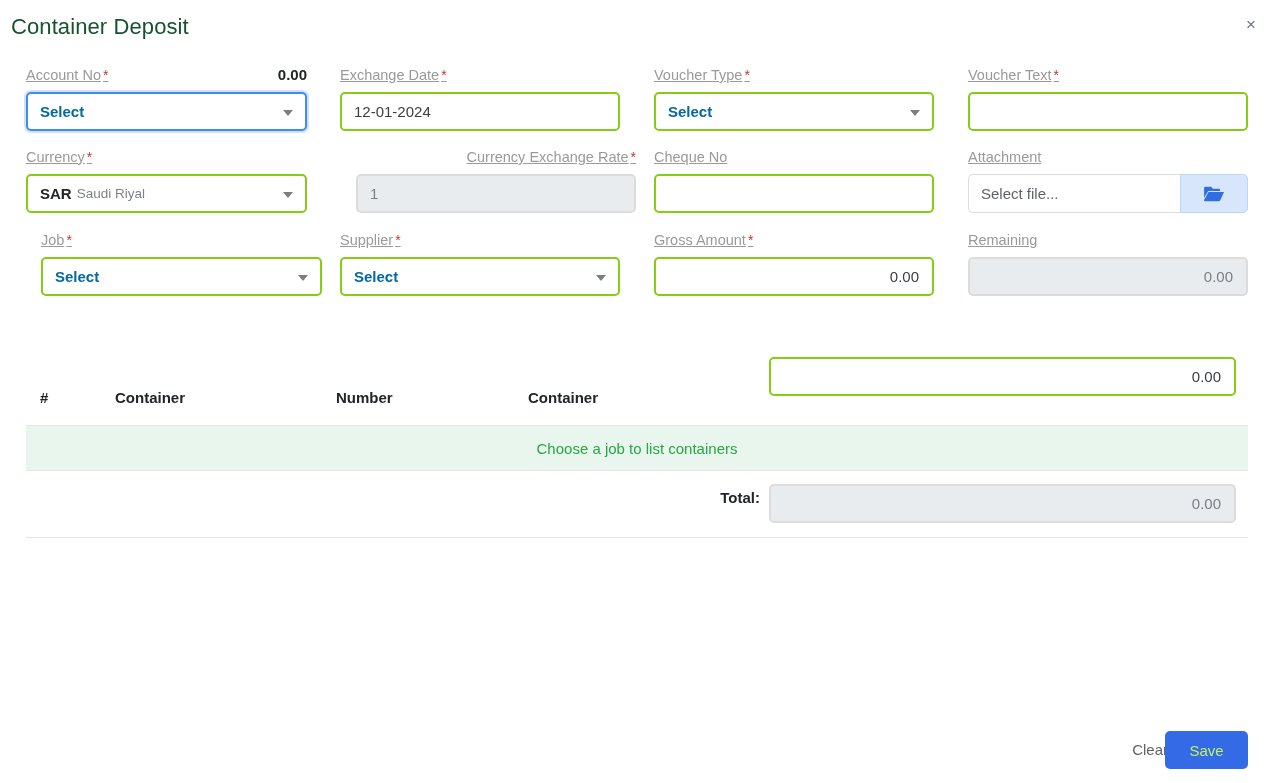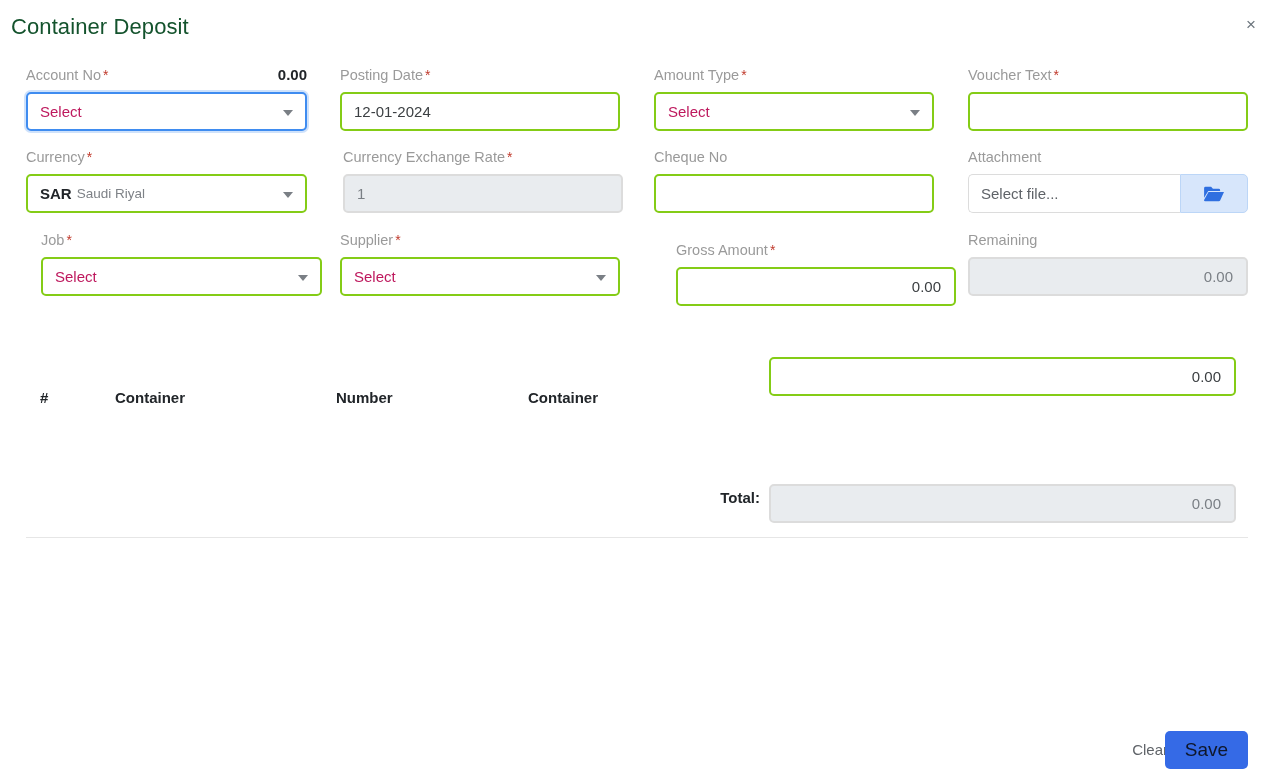--- a/index.html
+++ b/index.html
@@ -45,20 +45,21 @@
   }
 
   
   .fld { position: absolute; }
   .lbl {
     font-size: 14.5px;
     color: #9a9a9a;
     font-weight: 400;
     white-space: nowrap;
     line-height: 18px;
+    text-decoration: underline;
   }
   .lbl .req { color: #c0392b; font-size: 14px; margin-left: 2px; }
   .lbl.dark { color: #212529; font-weight: bold; }
   .lbl.dark .req { color: #dc3545; }
 
   .ctl {
     width: 100%;
     height: 39px;
     border: 2px solid #84cc16;
     border-radius: 5px;
@@ -74,21 +75,21 @@
   .ctl.disabled {
     background: #e9ecef;
     border-color: #dcdcdc;
     color: #7a7f85;
   }
   .ctl.focused {
     border: 2px solid #3f8cf0;
     box-shadow: 0 0 0 2px rgba(63,140,240,0.25);
   }
   .ctl.numeric { justify-content: flex-end; padding-right: 13px; }
-  .ctl .ph { color: #be185d; }
+  .ctl .ph { color: #0369a1; font-weight: bold; }
 
   
   .selectbox { position: relative; cursor: pointer; }
   .caret {
     position: absolute;
     right: 12px;
     top: 50%;
     margin-top: -2px;
     width: 0; height: 0;
     border-left: 5px solid transparent;
@@ -204,22 +205,22 @@
   }
   .btn-save {
     position: absolute;
     right: 26px;
     top: 731px;
     width: 83px;
     height: 38px;
     background: #356ae6;
     border: none;
     border-radius: 5px;
-    color: #0f172a;
-    font-size: 19px;
+    color: #bef264;
+    font-size: 15px;
     font-family: "Liberation Sans", sans-serif;
     cursor: pointer;
   }
 </style>
 </head>
 <body>
 
 <div class="page">
 
   <div class="modal-title">Container Deposit</div>
@@ -228,28 +229,28 @@
   <div class="fld" style="left:26px; top:66px; width:281px;">
     <div class="lbl"><span>Account No</span><span class="req">*</span></div>
     <div class="corner-val" style="right:0; top:0;">0.00</div>
     <div class="ctl selectbox focused" style="margin-top:8px;">
       <span class="ph">Select</span>
       <span class="caret"></span>
     </div>
   </div>
 
   <div class="fld" style="left:340px; top:66px; width:280px;">
-    <div class="lbl"><span>Posting Date</span><span class="req">*</span></div>
+    <div class="lbl"><span>Exchange Date</span><span class="req">*</span></div>
     <div class="ctl" style="margin-top:8px;">
       <span>12-01-2024</span>
     </div>
   </div>
 
   <div class="fld" style="left:654px; top:66px; width:280px;">
-    <div class="lbl"><span>Amount Type</span><span class="req">*</span></div>
+    <div class="lbl"><span>Voucher Type</span><span class="req">*</span></div>
     <div class="ctl selectbox" style="margin-top:8px;">
       <span class="ph">Select</span>
       <span class="caret"></span>
     </div>
   </div>
 
   <div class="fld" style="left:968px; top:66px; width:280px;">
     <div class="lbl"><span>Voucher Text</span><span class="req">*</span></div>
     <div class="ctl" style="margin-top:8px;">
       <span></span>
@@ -258,21 +259,21 @@
 
   <div class="fld" style="left:26px; top:148px; width:281px;">
     <div class="lbl"><span>Currency</span><span class="req">*</span></div>
     <div class="ctl selectbox" style="margin-top:8px;">
       <span class="cur-code">SAR</span>
       <span class="cur-name">Saudi Riyal</span>
       <span class="caret"></span>
     </div>
   </div>
 
-  <div class="fld" style="left:343px; top:148px; width:280px;">
+  <div class="fld" style="left:356px; top:148px; width:280px;text-align:right;">
     <div class="lbl"><span>Currency Exchange Rate</span><span class="req">*</span></div>
     <div class="ctl disabled" style="margin-top:8px;">
       <span>1</span>
     </div>
   </div>
 
   <div class="fld" style="left:654px; top:148px; width:280px;">
     <div class="lbl"><span>Cheque No</span><span class="req"></span></div>
     <div class="ctl" style="margin-top:8px;">
       <span></span>
@@ -303,21 +304,21 @@
   </div>
 
   <div class="fld" style="left:340px; top:231px; width:280px;">
     <div class="lbl"><span>Supplier</span><span class="req">*</span></div>
     <div class="ctl selectbox" style="margin-top:8px;">
       <span class="ph">Select</span>
       <span class="caret"></span>
     </div>
   </div>
 
-  <div class="fld" style="left:676px; top:231px; width:280px;margin-top:10px;">
+  <div class="fld" style="left:654px; top:231px; width:280px;">
     <div class="lbl"><span>Gross Amount</span><span class="req">*</span></div>
     <div class="ctl numeric" style="margin-top:8px;">
       <span>0.00</span>
     </div>
   </div>
 
   <div class="fld" style="left:968px; top:231px; width:280px;">
     <div class="lbl"><span>Remaining</span><span class="req"></span></div>
     <div class="ctl numeric disabled" style="margin-top:8px;">
       <span>0.00</span>
@@ -330,20 +331,21 @@
     </div>
   </div>
 
   <div class="tbl-head">
     <span style="left:14px;">#</span>
     <span style="left:89px;">Container</span>
     <span style="left:310px;">Number</span>
     <span style="left:502px;">Container</span>
   </div>
 
+  <div class="empty-row">Choose a job to list containers</div>
 
   <div class="total-label">Total:</div>
   <div class="total-box">
     <div class="ctl numeric disabled">
       <span>0.00</span>
     </div>
   </div>
 
   <div class="divider"></div>
 

